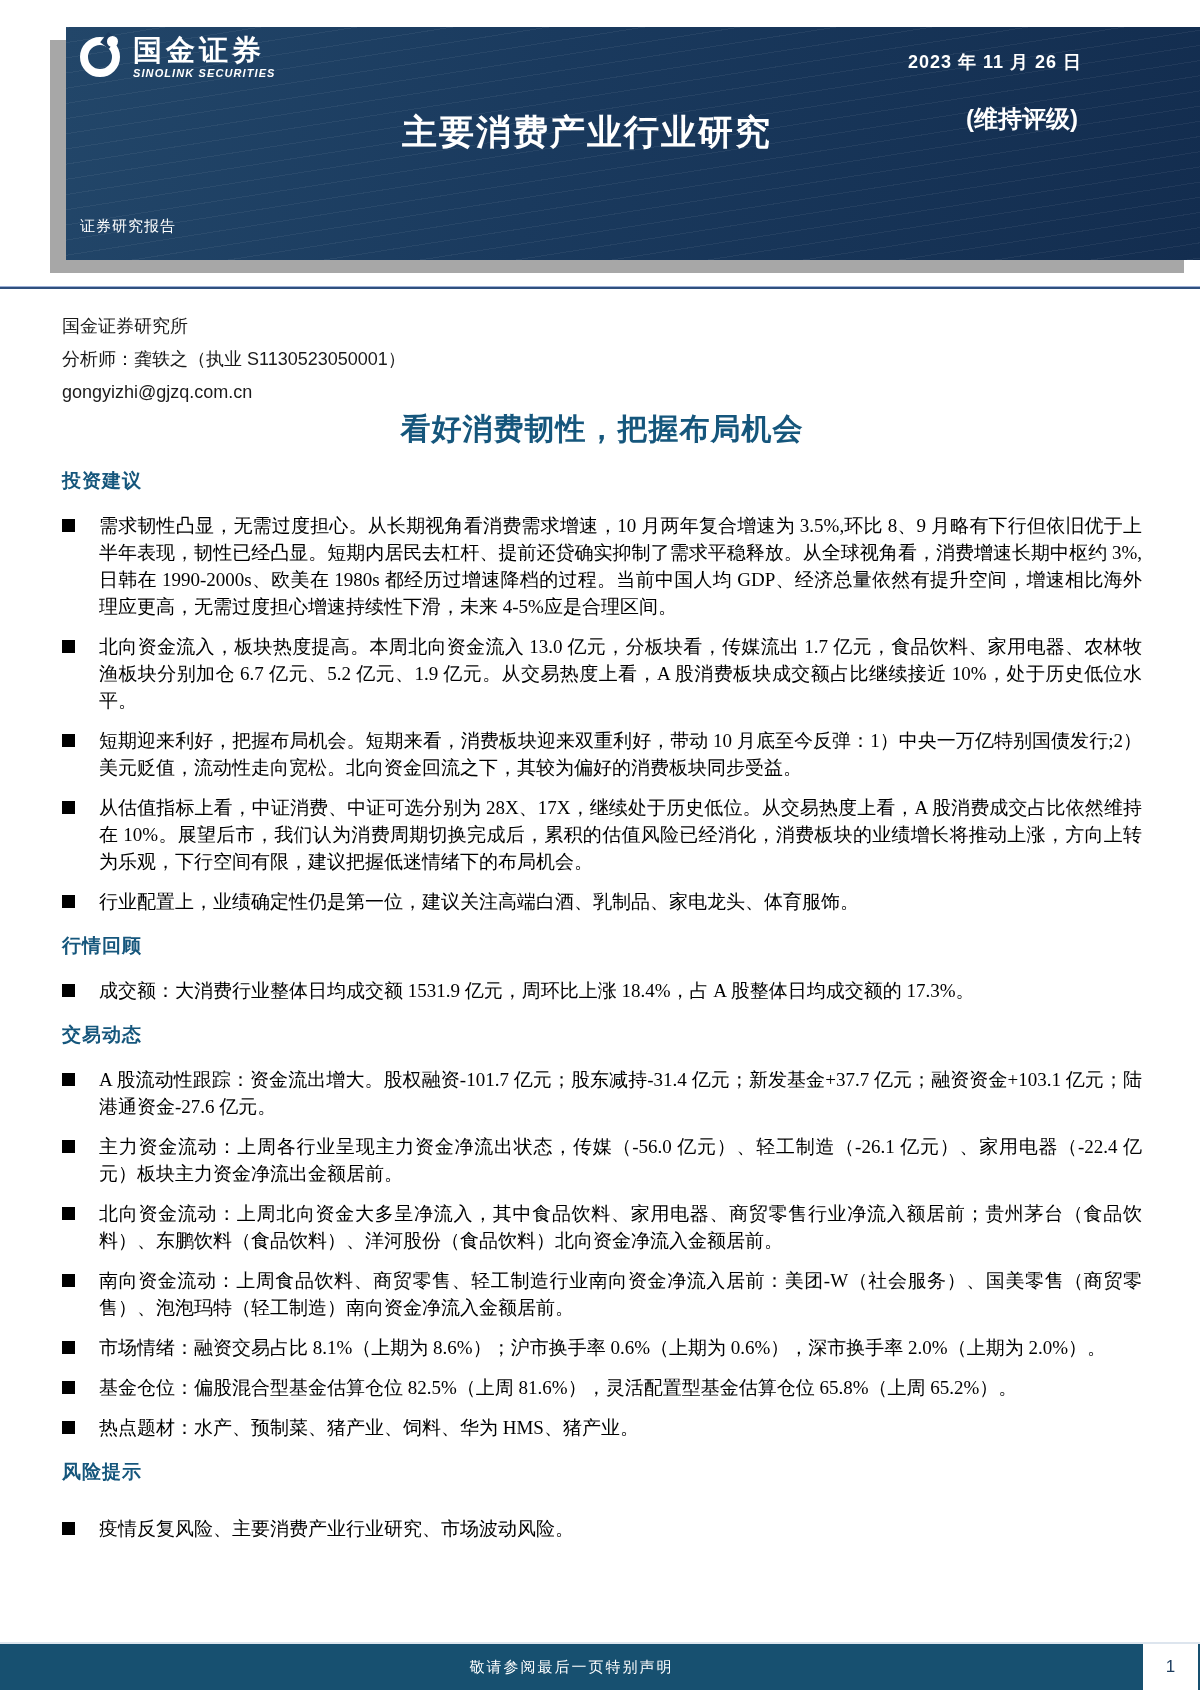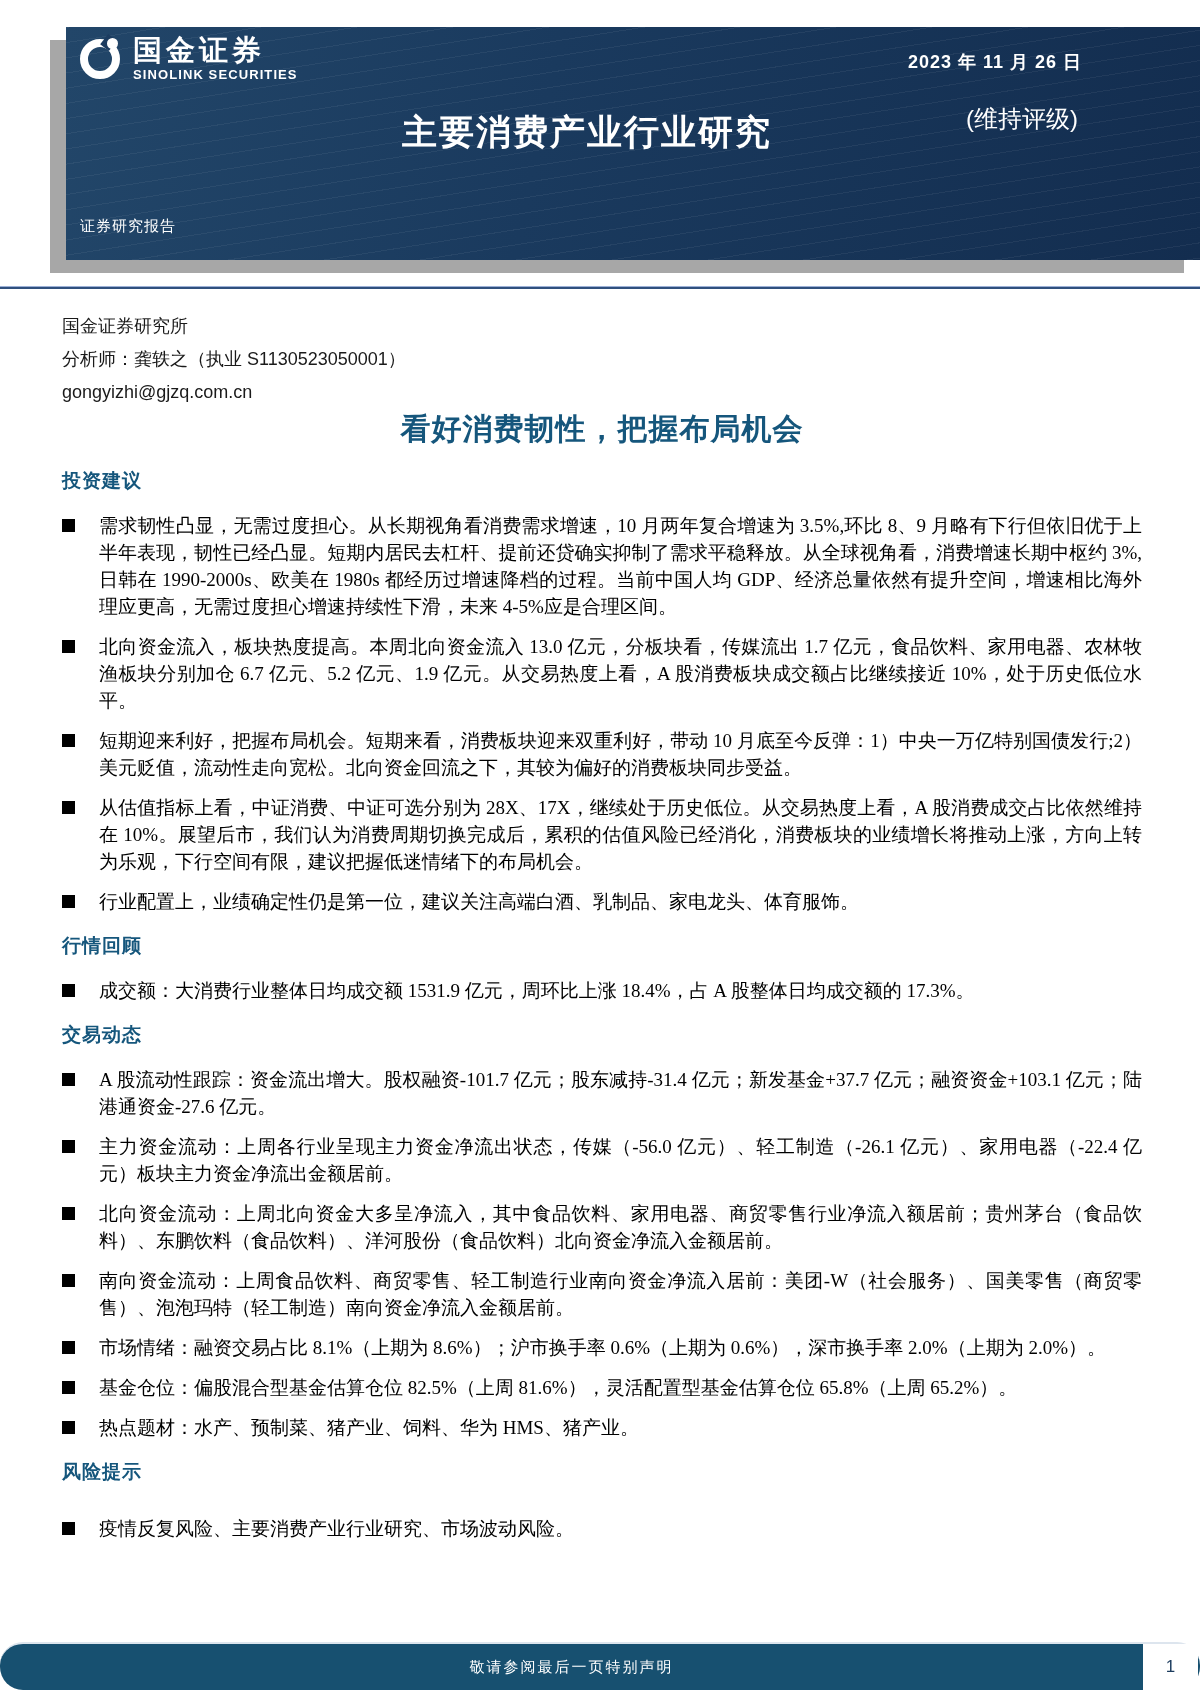--- a/index.html
+++ b/index.html
@@ -22,27 +22,27 @@
   .logo-mark::before {
     content:""; position:absolute; top:-11px; right:-2px; width:11px; height:13px;
     background:#1c3c60; transform:rotate(38deg);
   }
   .logo-mark::after {
     content:""; position:absolute; top:-9px; right:-6px; width:11px; height:11px;
     background:#ffffff; border-radius:50%;
   }
   .logo-text { display:flex; flex-direction:column; line-height:1.05; }
   .logo-cn { color:#ffffff; font-size:29px; font-weight:bold; letter-spacing:4px; }
-  .logo-en { color:#ffffff; font-size:13px; font-weight:bold; letter-spacing:1.1px; margin-top:3px; }
+  .logo-en { color:#ffffff; font-size:11px; font-weight:bold; letter-spacing:1.1px; margin-top:3px;font-style:italic; }
   .banner-date { position:absolute; top:23px; right:118px; color:#ffffff; font-size:18px; font-weight:bold; letter-spacing:1px; }
   .banner-title {
     position:absolute; top:82px; left:221px; width:600px; text-align:center;
     color:#ffffff; font-size:35px; font-weight:bold; letter-spacing:2px;
   }
-  .banner-rating { position:absolute; top:76px; right:122px; color:#ffffff; font-size:24px; font-weight:normal; }
+  .banner-rating { position:absolute; top:76px; right:122px; color:#ffffff; font-size:24px; font-weight:bold; }
   .banner-type { position:absolute; left:14px; bottom:24px; color:#ffffff; font-size:15px; letter-spacing:1px;margin-top:36px; }
 
   
   .rule { position:absolute; top:286px; left:0; right:0; height:3px; background:#30507e; border-top:1px solid #9cb0d6; }
 
   
   .content { position:absolute; top:296px; left:62px; right:58px; }
   .analyst { margin-top:14px; font-size:18px; color:#1a1a1a; line-height:33px; }
   .report-title {
     text-align:center; font-size:30px; font-weight:bold;
@@ -56,21 +56,21 @@
   .bullet-marker { flex:0 0 13px; width:13px; height:13px; background:#000000; margin-top:7px; }
   .bullet-text {
     flex:1; margin-left:24px; font-size:19px; line-height:27px; color:#000000;
     text-align:justify; font-family:"Liberation Serif","DejaVu Serif",serif;
   }
   .risk-gap { margin-top:30px; }
 
   
   .footer {
     position:absolute; left:0; right:0; bottom:8px; height:48px; background:#175070;
-    border-top:2px solid #dde5ee; display:flex; align-items:stretch;border-radius:23px;
+    border-top:2px solid #dde5ee; display:flex; align-items:stretch;
   }
   .footer-text {
     flex:1; display:flex; align-items:center; justify-content:center;
     color:#ffffff; font-size:15px; letter-spacing:2px;
     font-family:"Liberation Serif","DejaVu Serif",serif;
   }
   .page-num {
     width:55px; margin-right:2px; background:#ffffff; color:#1c3c5e;
     display:flex; align-items:center; justify-content:center; font-size:17px;
   }

